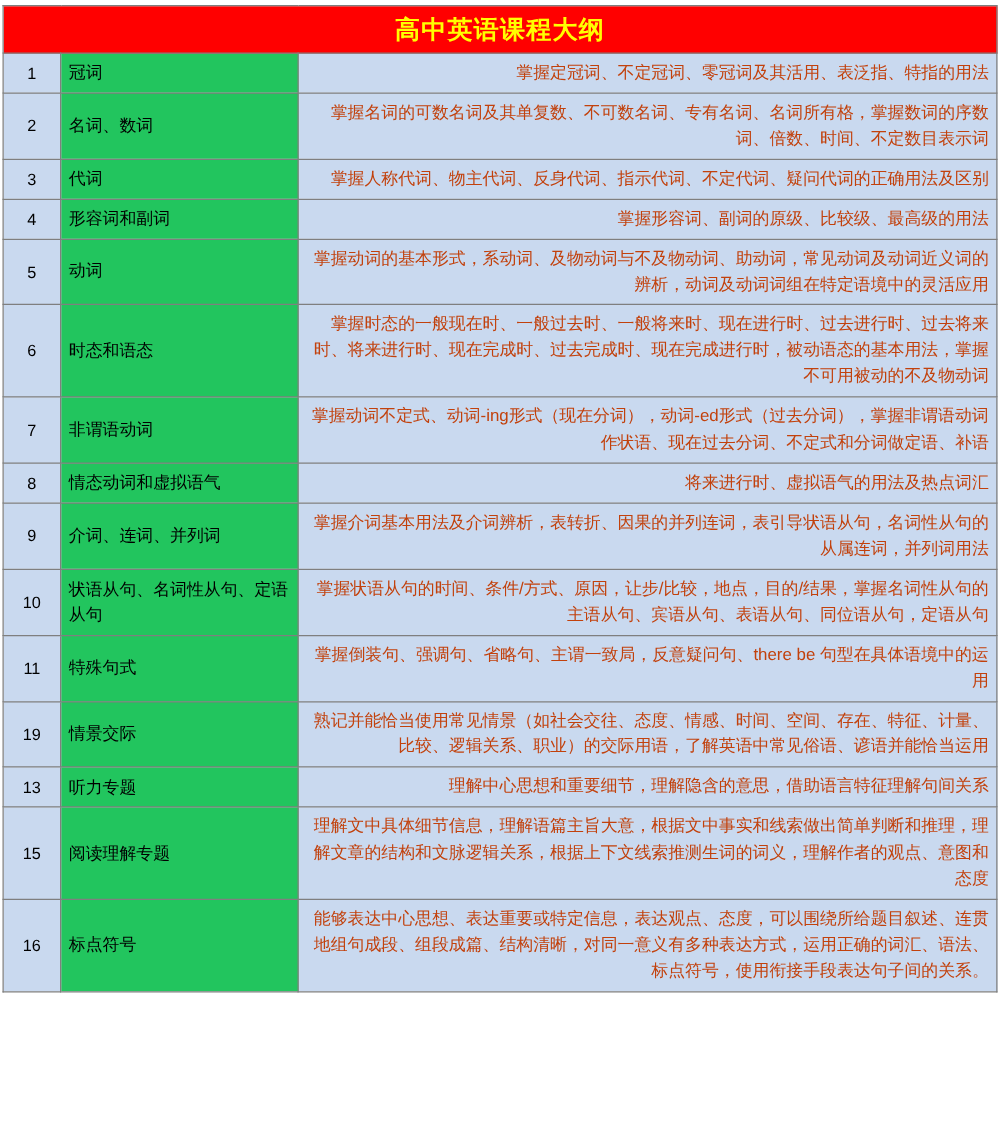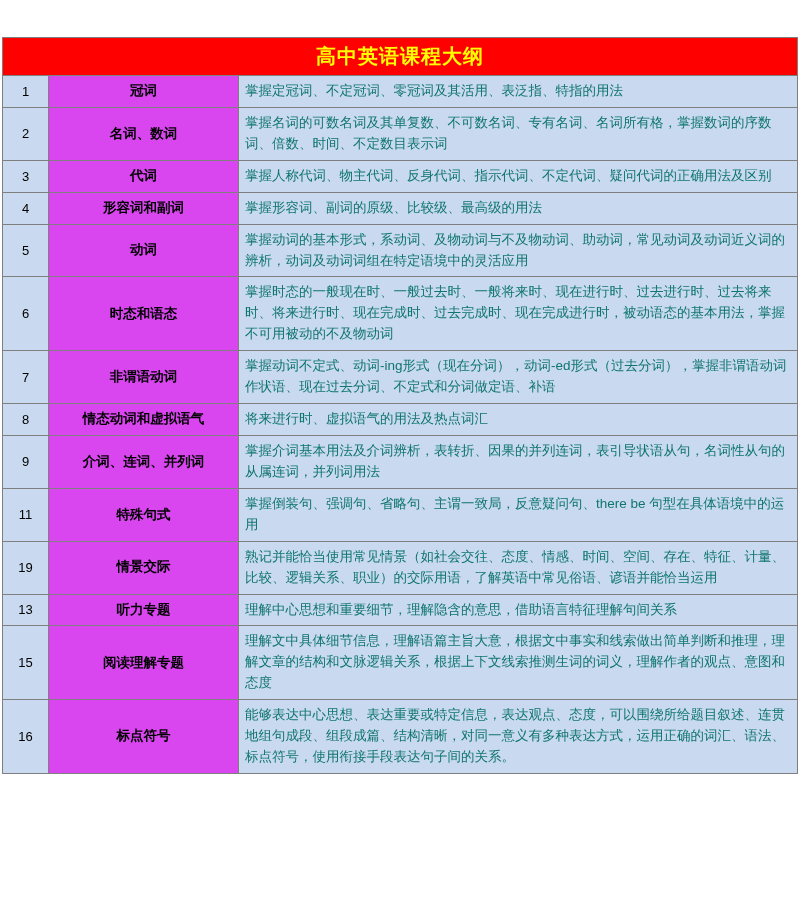--- a/index.html
+++ b/index.html
@@ -8,21 +8,20 @@
     background: #ffffff;
   }
   body {
     width: 800px;
     font-family: "Liberation Sans", "DejaVu Sans", sans-serif;
   }
   .page {
     width: 712px;
     box-sizing: border-box;
     padding: 4px 2px 2px 2px;
-    margin-top: 33px;
   }
   table.syllabus {
     width: 796px;
     border-collapse: collapse;
     table-layout: fixed;
     margin: 0 auto;
   }
   table.syllabus td, table.syllabus th {
     border: 1px solid #7f7f7f;
     padding: 5px 6px;
@@ -49,32 +48,30 @@
   .col-no { width: 46px; }
   .col-topic { width: 190px; }
   .col-content { width: auto; }
   .cell-no {
     background: #c9d9ef;
     text-align: center;
     font-size: 13px;
     color: #000000;
   }
   .cell-topic {
-    background: #d946ef;
-    text-align: center;
+    background: #22c55e;
     font-size: 13.5px;
     color: #000000;
     line-height: 1.5;
-    font-weight: bold;
   }
   .cell-content {
     background: #c9d9ef;
-    text-align: left;
+    text-align: right;
     font-size: 13.5px;
-    color: #0f766e;
+    color: #c2410c;
     line-height: 1.55;
   }
 </style>
 </head>
 <body>
 
 <div class="page">
   <table class="syllabus">
     <colgroup>
       <col class="col-no">
@@ -125,20 +122,25 @@
         <td class="cell-no">8</td>
         <td class="cell-topic">情态动词和虚拟语气</td>
         <td class="cell-content">将来进行时、虚拟语气的用法及热点词汇</td>
       </tr>
       <tr>
         <td class="cell-no">9</td>
         <td class="cell-topic">介词、连词、并列词</td>
         <td class="cell-content">掌握介词基本用法及介词辨析，表转折、因果的并列连词，表引导状语从句，名词性从句的从属连词，并列词用法</td>
       </tr>
       <tr>
+        <td class="cell-no">10</td>
+        <td class="cell-topic">状语从句、名词性从句、定语从句</td>
+        <td class="cell-content">掌握状语从句的时间、条件/方式、原因，让步/比较，地点，目的/结果，掌握名词性从句的主语从句、宾语从句、表语从句、同位语从句，定语从句</td>
+      </tr>
+      <tr>
         <td class="cell-no">11</td>
         <td class="cell-topic">特殊句式</td>
         <td class="cell-content">掌握倒装句、强调句、省略句、主谓一致局，反意疑问句、there be 句型在具体语境中的运用</td>
       </tr>
       <tr>
         <td class="cell-no">19</td>
         <td class="cell-topic">情景交际</td>
         <td class="cell-content">熟记并能恰当使用常见情景（如社会交往、态度、情感、时间、空间、存在、特征、计量、比较、逻辑关系、职业）的交际用语，了解英语中常见俗语、谚语并能恰当运用</td>
       </tr>
       <tr>

